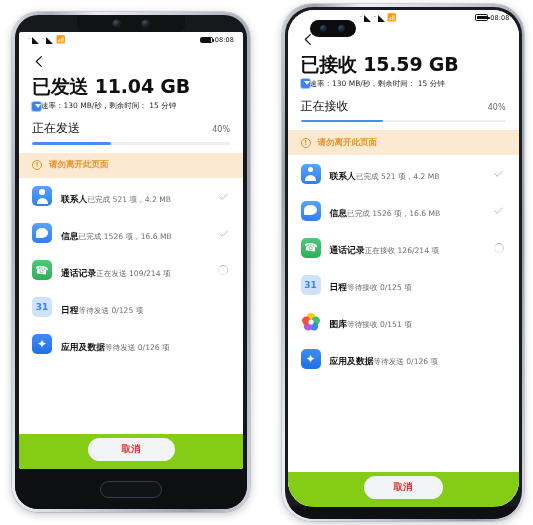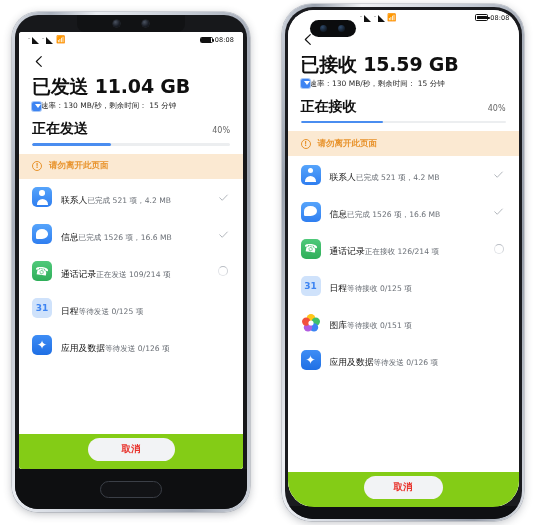--- a/index.html
+++ b/index.html
@@ -110,21 +110,21 @@
   .speedicon { width: 9px; height: 9px; border-radius: 2px; background: #3d84f2;
     position: relative; flex: 0 0 auto;
     box-shadow: 0 0 0 1px #a9c8f6; }
   .speedicon::after { content: ""; position: absolute; left: 3px; top: 2.4px;
     width: 0; height: 0; border-left: 3px solid transparent; border-right: 3px solid transparent;
     border-top: 4px solid #fff; }
   .speedtext { font-size: 7.5px; color: #2a2a2a; white-space: nowrap; }
 
   .progwrap { padding: 0 13px; margin-top: 9px; flex: 0 0 auto; }
   .progtop { display: flex; align-items: baseline; justify-content: space-between; }
-  .proglabel { font-size: 14px; font-weight: bold; color: #111; }
+  .proglabel { font-size: 12px; font-weight: normal; color: #111; }
   .progpct { font-size: 8px; color: #666; }
   .progbar { margin-top: 5px; height: 2.6px; border-radius: 2px; background: #eceef0; position: relative; overflow: hidden; }
   .progfill { position: absolute; left: 0; top: 0; bottom: 0; background: #4a8df0; border-radius: 2px; }
 
   .warnbar { margin-top: 8px; background: #fbe9d2; height: 25px;
     display: flex; align-items: center; gap: 7px; padding: 0 13px; flex: 0 0 auto; }
   .warnicon { width: 10px; height: 10px; border-radius: 50%; border: 1.1px solid #e8932c;
     color: #e8932c; font-size: 7px; line-height: 8.4px; text-align: center; font-weight: bold; flex: 0 0 auto; }
   .warntext { font-size: 8.5px; color: #e8932c; font-weight: bold; }
 
@@ -142,21 +142,21 @@
     background: #fff; position: absolute; top: 4.5px; left: 3.8px; }
   .ic-call { background: linear-gradient(180deg,#4fc97a,#2fae59); }
   .ic-call .phoneglyph { color: #fff; font-size: 11px; line-height: 11px; transform: rotate(8deg); }
   .ic-cal { background: #cfe2fb; }
   .ic-cal span { color: #3d84f2; font-size: 9px; font-weight: bold; line-height: 10px; }
   .ic-gallery { background: #ffffff; }
   .ic-apps { background: linear-gradient(180deg,#3e8df5,#1f6fe4); }
   .ic-apps .puz { color: #fff; font-size: 12px; line-height: 12px; }
 
   .itxt { flex: 1 1 auto; min-width: 0; }
-  .iname { font-size: 8.8px; font-weight: normal; color: #111; line-height: 11px; }
+  .iname { font-size: 8.8px; font-weight: bold; color: #111; line-height: 11px; }
   .isub { font-size: 7.6px; color: #6a6f76; line-height: 11px; margin-top: 3px; white-space: nowrap; }
   .istat { width: 14px; flex: 0 0 auto; display: flex; align-items: center; justify-content: center; }
   .check { width: 11px; height: 11px; display: block; }
   .spinner { width: 10px; height: 10px; border-radius: 50%;
     border: 1.4px solid #e2e4e8; border-top-color: #b9bdc4; border-right-color: #cfd2d7; }
 
   .bottombar { flex: 0 0 auto; padding: 4px 0 8px 0; display: flex; justify-content: center;
     background: #84cc16; position: relative; z-index: 3; }
   .cancelbtn { background: #f2f3f5; border: none; border-radius: 13px;
     padding: 5px 34px; font-size: 9.5px; font-weight: bold; color: #e8312a;

